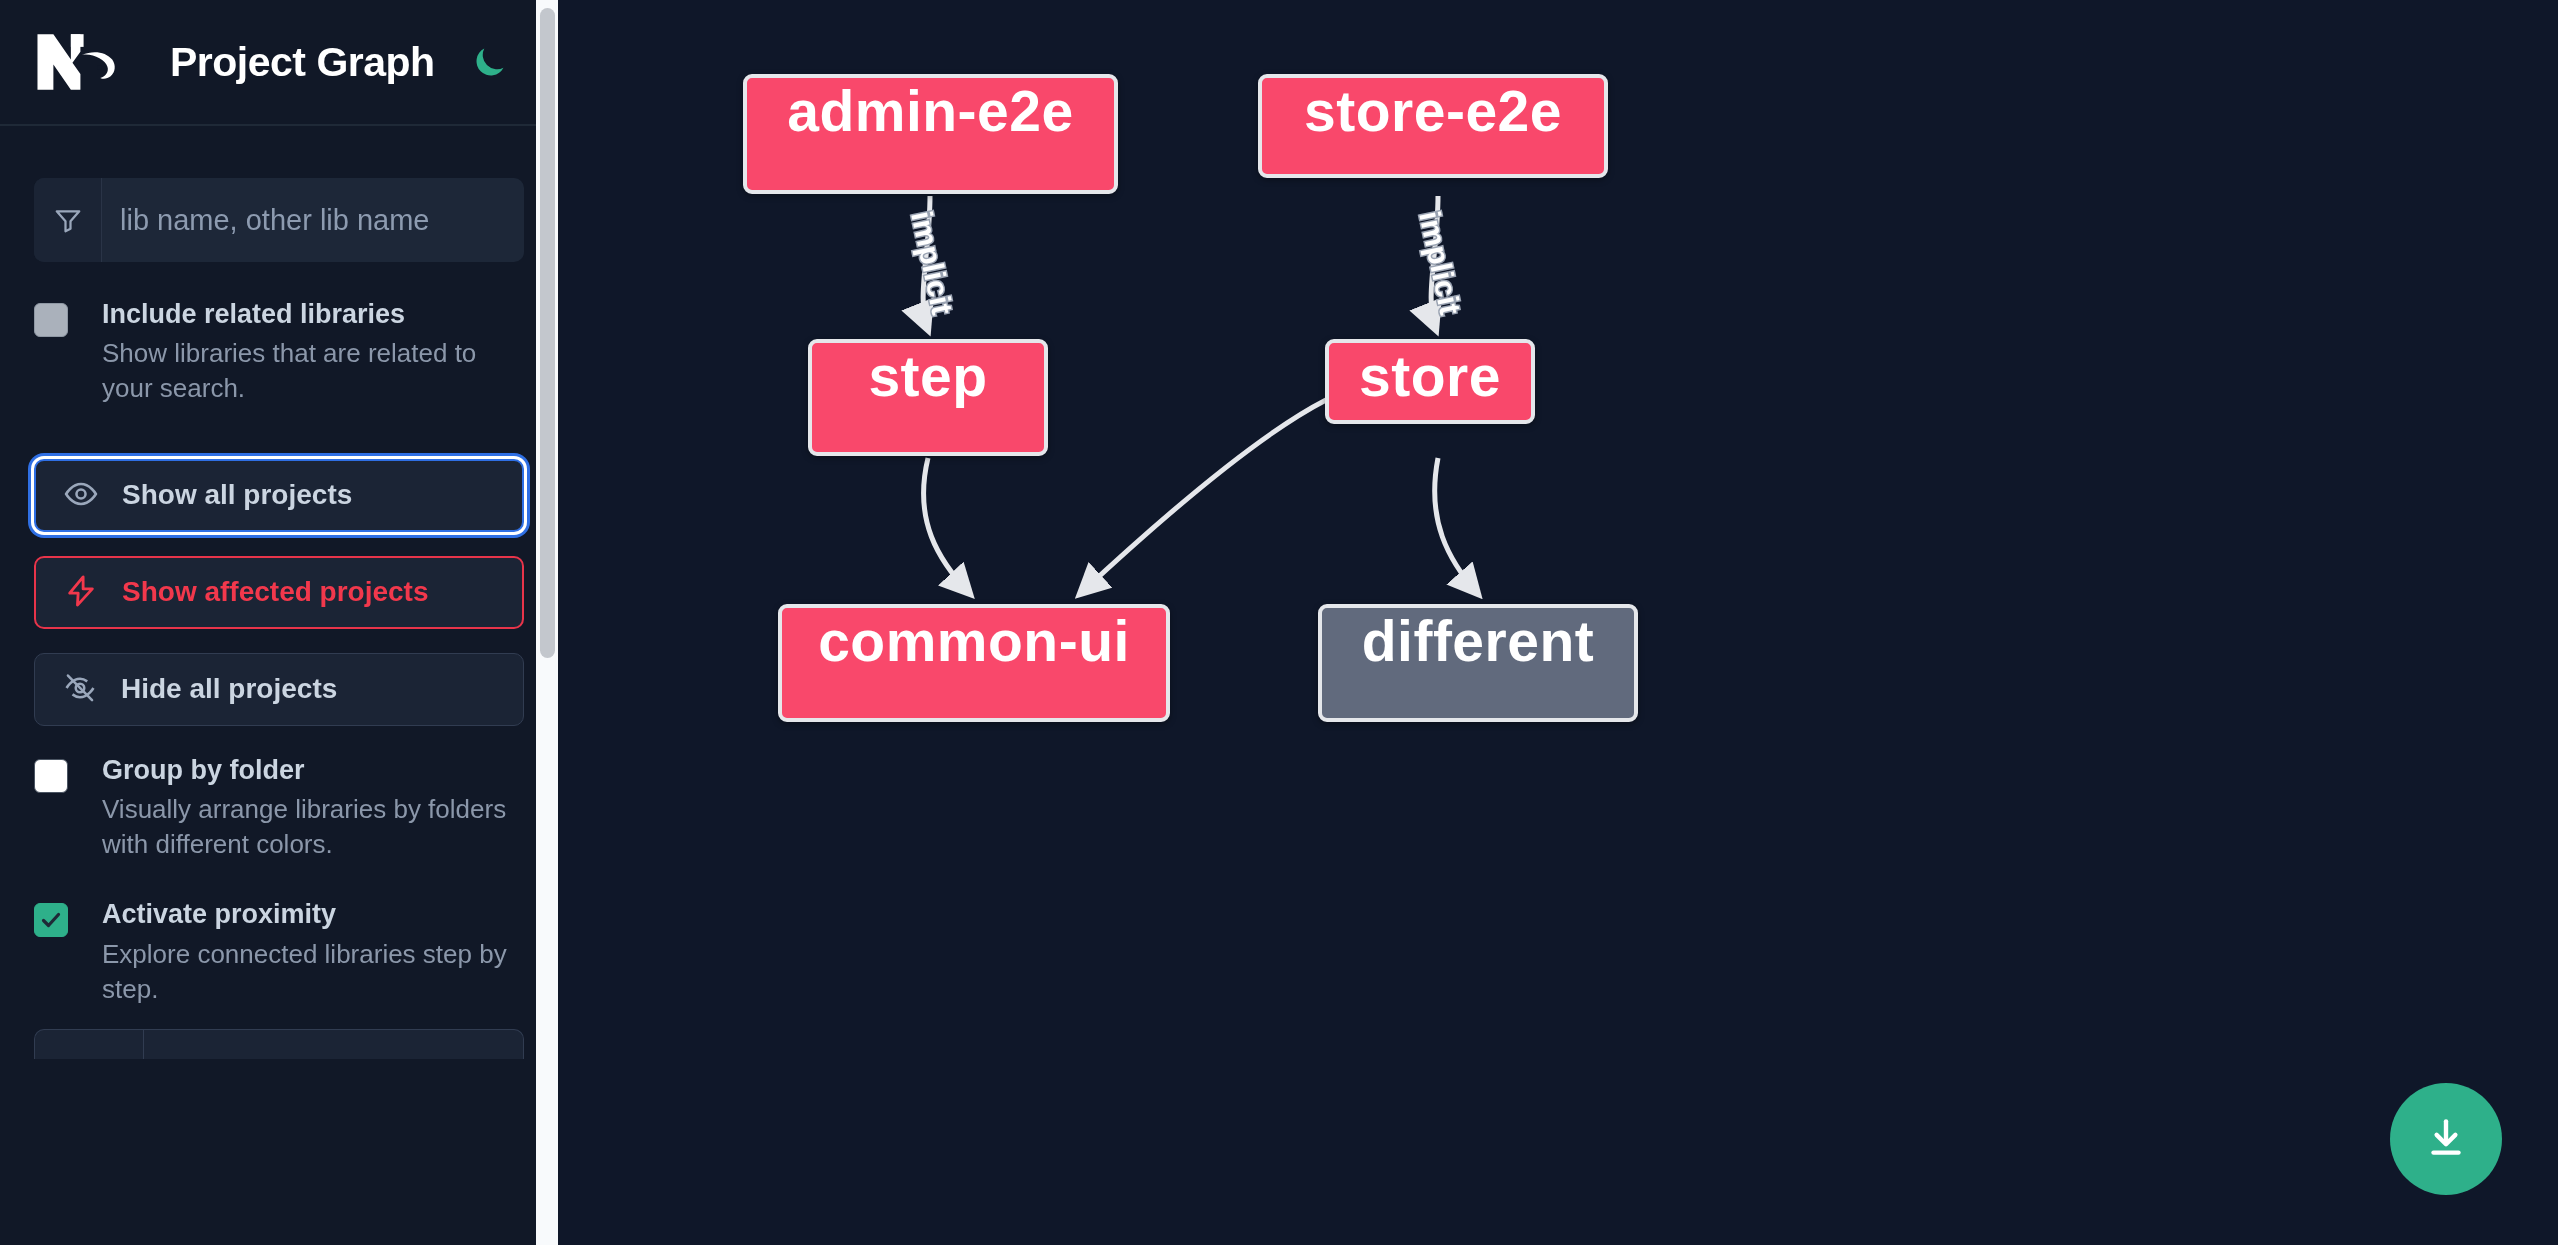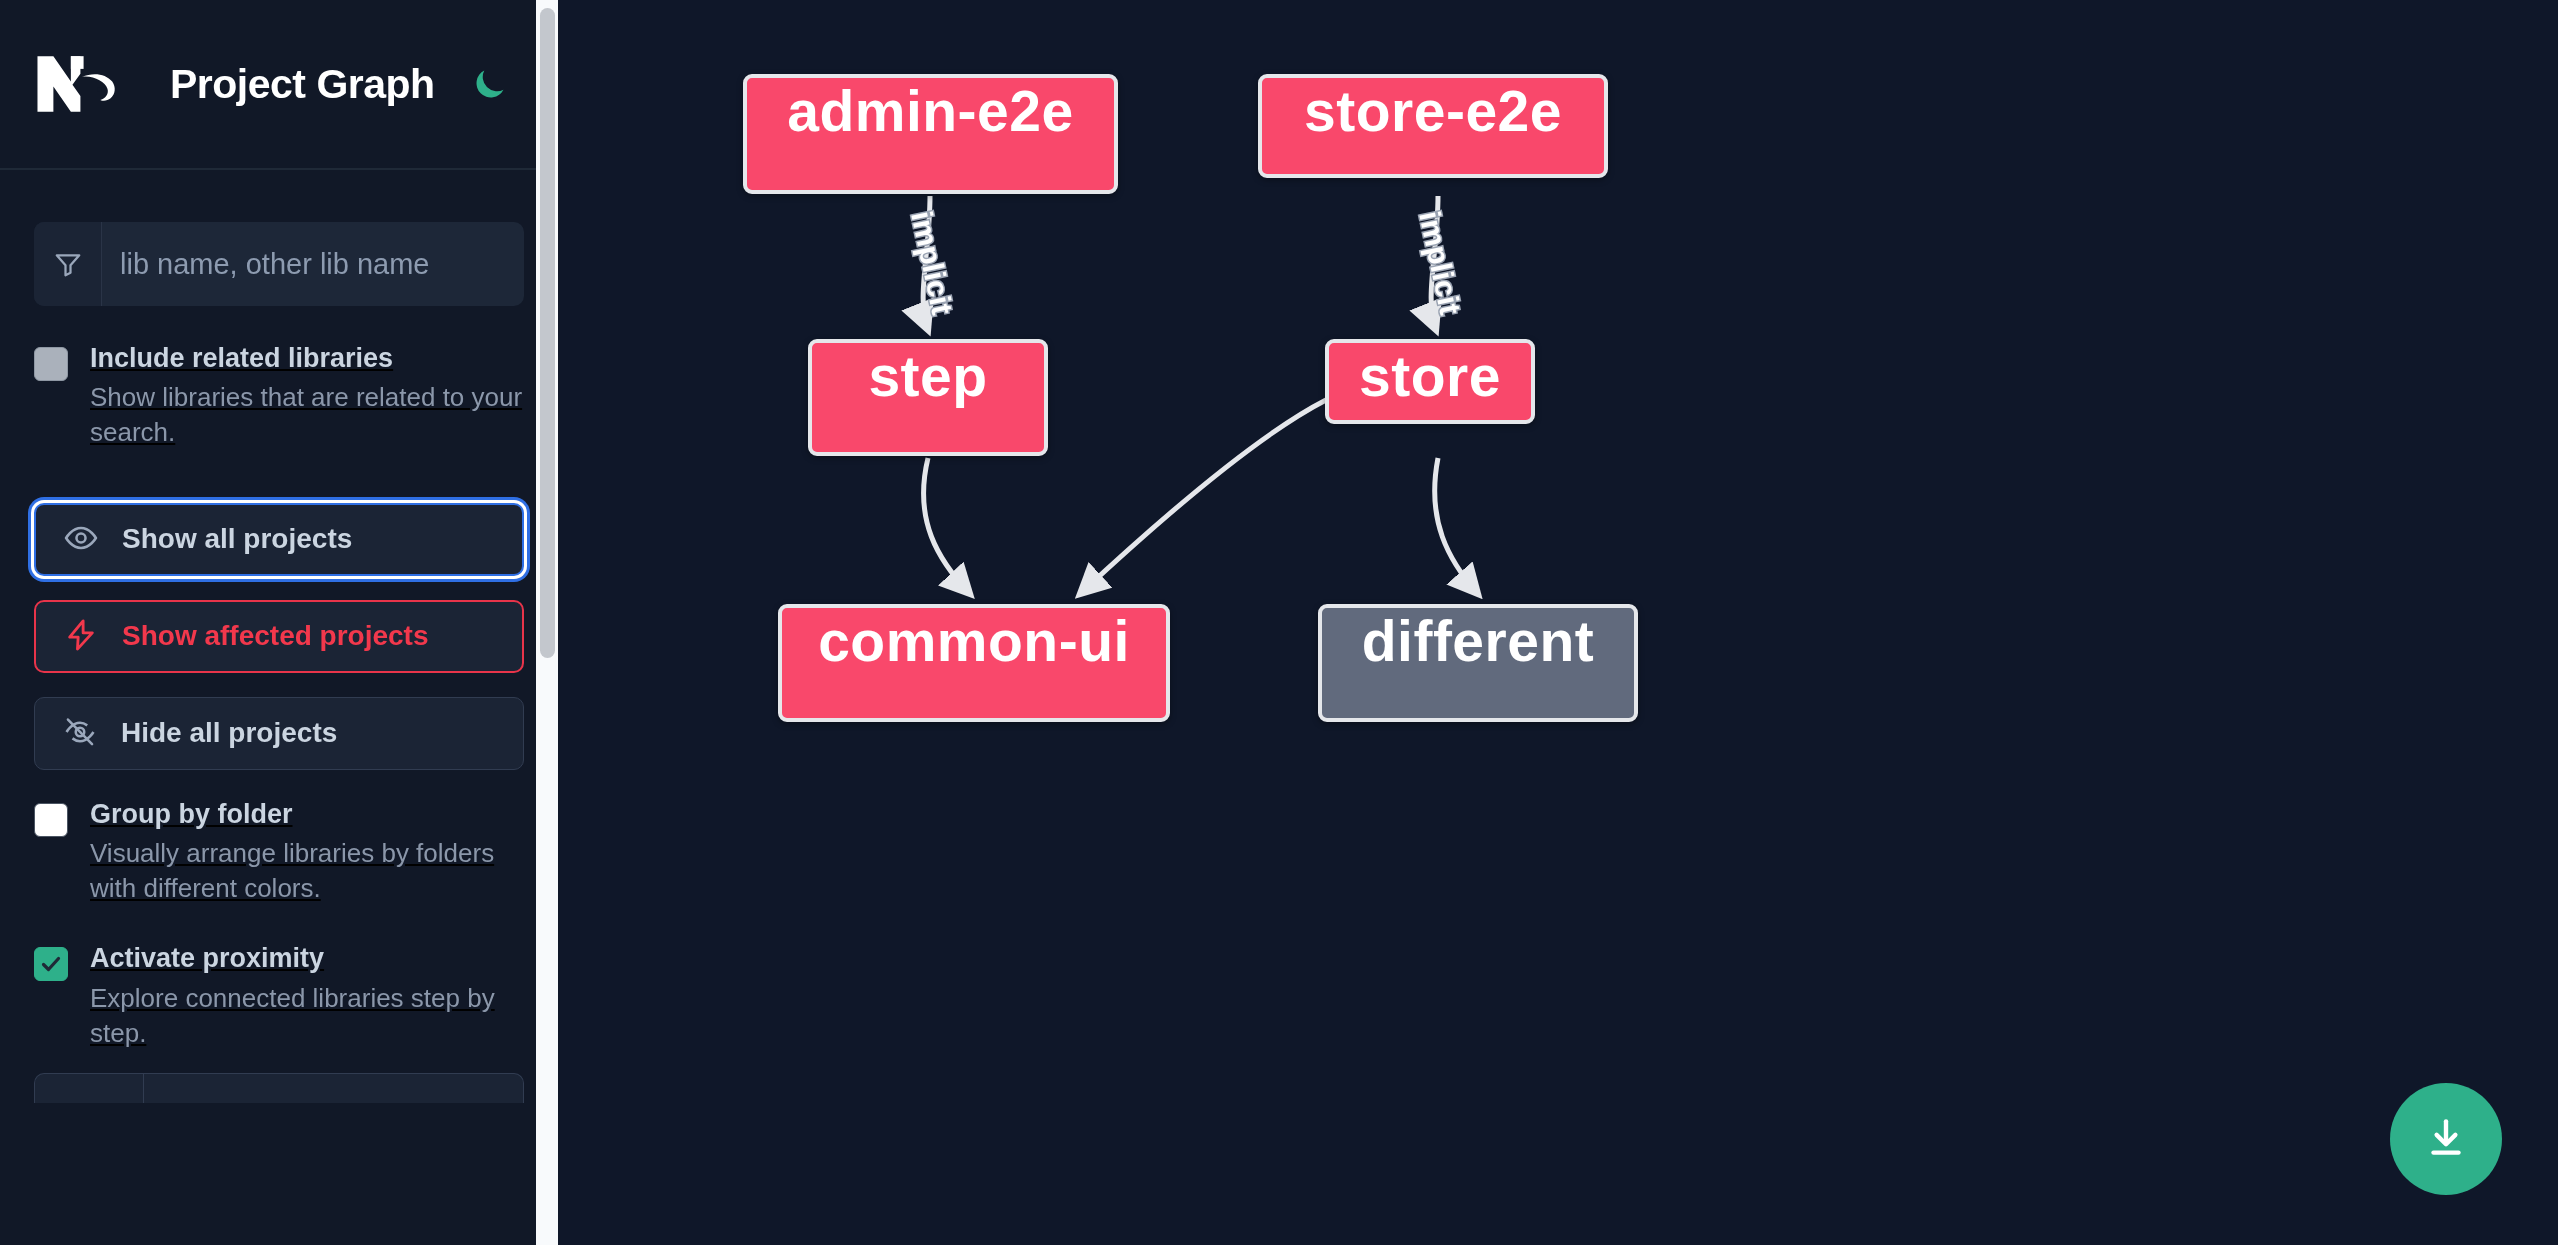--- a/index.html
+++ b/index.html
@@ -15,21 +15,21 @@
   .sidebar {
     position: relative;
     width: 558px; height: 1245px;
     background: #111827;
     flex: 0 0 558px;
     overflow: hidden;
   }
   .sidebar-inner { width: 558px; }
 
   .sb-header {
-    height: 170px;
+    height: 126px;
     display: flex; align-items: center;
     padding: 7px 34px;
     border-bottom: 2px solid #1f2937;
     gap: 0;
   }
   .nx-logo { width: 96px; height: 62px; flex: 0 0 96px; }
   .app-title {
     color: #ffffff;
     font-size: 41px;
     font-weight: 700;
@@ -75,22 +75,21 @@
     font-size: 29px;
     font-family: "Liberation Sans", sans-serif;
     padding: 0 18px;
   }
   .search-input::placeholder { color: #8d9bb0; }
 
   .sb-check {
     display: flex;
     padding: 0 34px;
     margin-top: 36px;
-    gap: 22px;
-    text-decoration: underline;
+    gap: 34px;
   }
   .cb {
     flex: 0 0 34px;
     width: 34px; height: 34px;
     border-radius: 6px;
     margin-top: 5px;
     display: flex; align-items: center; justify-content: center;
   }
   .cb-grey  { background: #aab1bb; border: 1px solid #8e97a3; }
   .cb-white { background: #ffffff; border: 1px solid #4b5563; }

